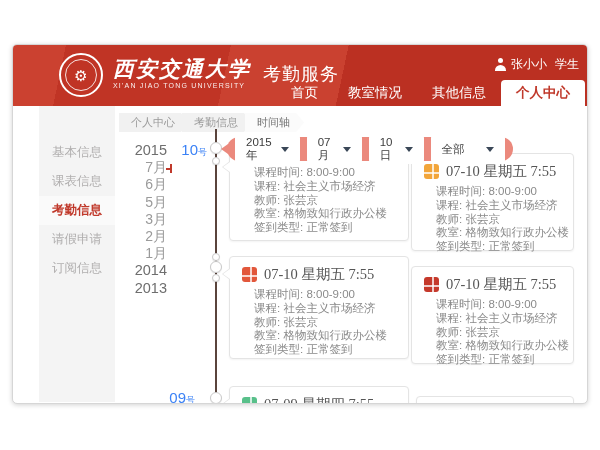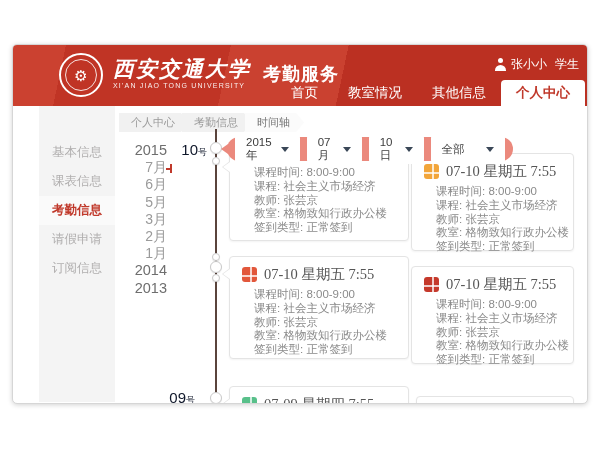--- a/index.html
+++ b/index.html
@@ -14,21 +14,21 @@
   .hdr{position:absolute;left:0;top:0;width:576px;height:61px;
     background:linear-gradient(102deg,#cb4130 0 9%,#c03425 9% 37%,#ca4130 37% 57%,#bb3022 57% 100%);}
   .logo{position:absolute;left:46px;top:8px;width:44px;height:44px;border:2px solid #fff;
     border-radius:50%;display:flex;align-items:center;justify-content:center;}
   .logo-inner{width:32px;height:32px;border:1px solid rgba(255,255,255,.85);border-radius:50%;
     display:flex;align-items:center;justify-content:center;color:#fff;font-size:15px;line-height:1;}
   .brand{position:absolute;left:100px;top:13px;display:flex;align-items:flex-start;color:#fff;}
   .brand-cn{font-size:21px;font-weight:bold;font-style:italic;letter-spacing:2px;
     font-family:"Liberation Serif","DejaVu Serif",serif;line-height:22px;}
   .brand-en{font-size:7px;letter-spacing:1.2px;margin-top:2px;opacity:.92;}
-  .app-title{font-size:18px;font-weight:bold;margin-left:12px;margin-top:4px;letter-spacing:1px;}
+  .app-title{font-size:18px;font-weight:normal;margin-left:12px;margin-top:4px;letter-spacing:1px;}
   .userbox{position:absolute;right:10px;top:11px;display:flex;align-items:center;color:#fff;font-size:12px;}
   .person-icon{position:relative;width:11px;height:13px;margin-right:5px;}
   .person-icon::before{content:"";position:absolute;left:3px;top:0;width:5px;height:5px;background:#fff;border-radius:50%;}
   .person-icon::after{content:"";position:absolute;left:0;bottom:0;width:11px;height:6px;background:#fff;border-radius:6px 6px 0 0;}
   .user-name{margin-right:8px;}
   .nav{position:absolute;right:4px;bottom:0;display:flex;align-items:flex-end;}
   .nav-item{color:#fff;font-size:13.5px;line-height:26px;height:26px;padding:0 15px;cursor:pointer;}
   .nav-item.active{background:#fff;color:#c0392b;font-weight:bold;border-radius:4px 4px 0 0;}
 
   
@@ -45,21 +45,21 @@
   .crumb.active{background:#fbfbfb;color:#777;}
 
   
   .tl-line{position:absolute;left:202px;top:84px;width:2px;height:276px;background:#5a443c;}
   .tl-col{position:absolute;left:92px;top:97px;width:62px;text-align:right;}
   .tl-col div{line-height:17.2px;cursor:pointer;}
   .tl-year{font-size:14.5px;color:#6e6e6e;}
   .tl-month{font-size:14px;color:#9a9a9a;text-align:right;}
   .red-tick{position:absolute;left:157px;top:119px;width:2px;height:9px;background:#c0392b;}
   .red-tick::before{content:"";position:absolute;left:-4px;top:4px;width:4px;height:2px;background:#c0392b;}
-  .day-marker{position:absolute;width:46px;text-align:right;color:#0f172a;}
+  .day-marker{position:absolute;width:46px;text-align:right;color:#3b82f6;}
   .day-num{font-size:15px;}
   .day-suffix{font-size:9px;}
   .day-top{left:148px;top:96px;}
   .day-bottom{left:136px;top:344px;}
   .node{position:absolute;background:#fff;border:1px solid #c9c9c9;border-radius:50%;box-shadow:0 1px 1px rgba(0,0,0,.08);}
   .n-big{width:12px;height:12px;left:197px;}
   .n-small{width:8px;height:8px;left:199px;}
 
   
   .filterbar{position:absolute;left:214px;top:92px;width:286px;height:24px;background:#eb897d;

